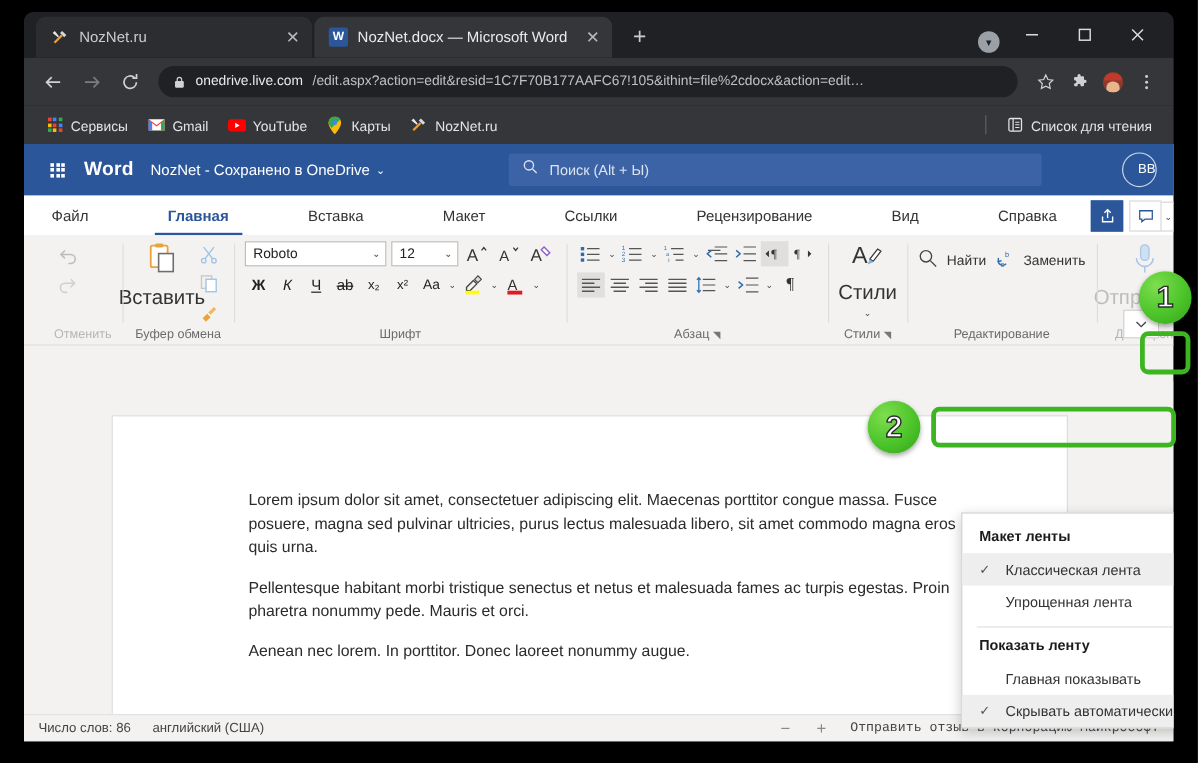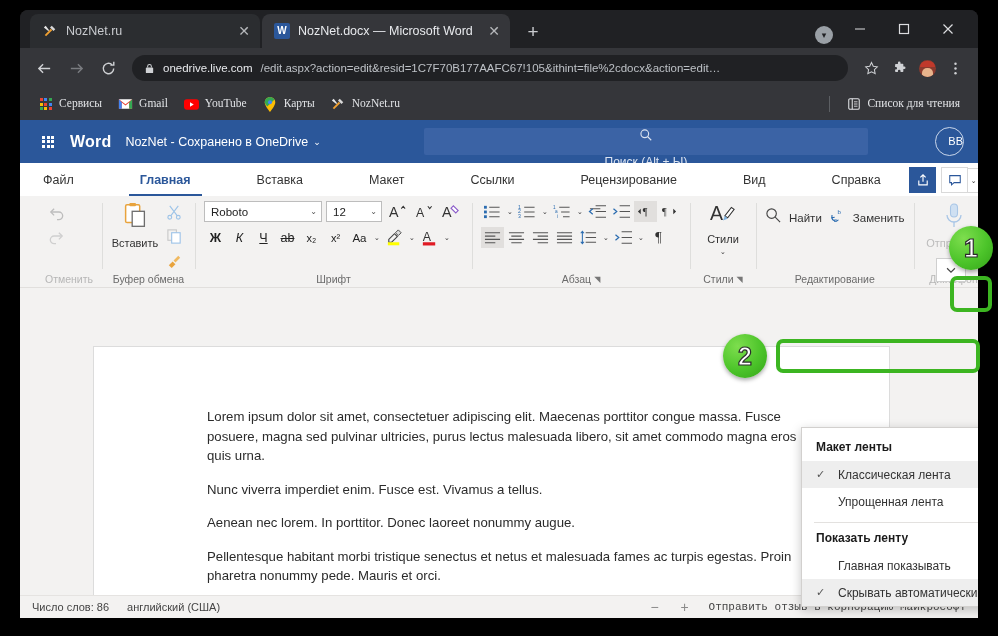--- a/index.html
+++ b/index.html
@@ -54,40 +54,40 @@
   .omnibox .host { color:#e8eaed; }
   .omni-lock { width:11px; height:11px; flex:0 0 11px; }
   .omni-right { display:flex; align-items:center; gap:2px; }
   .omni-ico { width:26px; height:26px; display:flex; align-items:center; justify-content:center; color:#cfd1d4; }
   .ext-avatar { width:17px; height:17px; border-radius:50%; background:#8b3a2e; position:relative; overflow:hidden; }
   .ext-avatar::before { content:""; position:absolute; left:3px; top:8px; width:11px; height:9px; background:#e8b48c; border-radius:5px 5px 3px 3px; }
   .ext-avatar::after { content:""; position:absolute; left:1px; top:1px; width:15px; height:6px; background:#c0392b; border-radius:7px 7px 0 0; }
 
   
   .bmbar { height:32px; background:#35363a; display:flex; align-items:center; padding:0 10px; gap:0; font-size:11.5px; color:#e2e4e7; }
-  .bm { display:flex; align-items:flex-start; gap:6px; padding:3px 8px; border-radius:4px; white-space:nowrap;font-family:Liberation Serif, serif; }
+  .bm { display:flex; align-items:flex-end; gap:6px; padding:3px 8px; border-radius:4px; white-space:nowrap; }
   .bm-ico { width:15px; height:15px; flex:0 0 15px; display:flex; align-items:center; justify-content:center; }
   .bm-spacer { flex:1 1 auto; }
   .bm-sep { width:1px; height:16px; background:#5c5f63; margin:0 8px; }
 
   .gridicon { display:grid; grid-template-columns:repeat(3,3px); grid-template-rows:repeat(3,3px); gap:1.5px; }
   .gridicon i { display:block; width:3px; height:3px; }
 
   
   .wordapp { position:absolute; left:0; top:110px; width:958px; height:498px; background:#f3f2f1; overflow:hidden; }
 
   .wordhdr { height:43px; background:#2b579a; display:flex; align-items:center; padding:0 14px; gap:0; position:relative; }
   .waffle { width:28px; height:28px; display:flex; align-items:center; justify-content:center; }
   .waffle .gridicon i { background:#fff; }
   .wordname { color:#fff; font-weight:bold; font-size:16px; margin-left:8px; letter-spacing:.2px; }
   .docstatus { color:#fff; font-size:12.5px; margin-left:14px; white-space:nowrap; }
   .docchev { color:#fff; font-size:9px; margin-left:5px; }
   .searchbox {
     position:absolute; left:404px; top:8px; width:444px; height:27px;
-    background:#3b63a5; border-radius:2px; display:flex; align-items:center; gap:9px; padding:0 11px;flex-direction:column;
+    background:#3b63a5; border-radius:2px; display:flex; align-items:center; gap:9px; padding:0 11px;
   }
   .searchbox .sph { color:#dbe3f1; font-size:12px; }
   .avatar-bb {
     position:absolute; right:14px; top:7px; width:29px; height:29px; border-radius:50%;
     border:1px solid #c9d6ea; color:#fff; font-size:11px; line-height:27px; text-align:right;
   }
 
   
   .ribtabs { height:33px; background:#fff; display:flex; align-items:flex-end; padding:0 12px; position:relative;gap:44px; }
   .ribtab { padding:0 11px; height:31px; line-height:31px; font-size:12.5px; color:#333; white-space:nowrap; }
@@ -102,21 +102,21 @@
 
   
   .ribbon { height:92px; background:#f3f2f1; border-bottom:1px solid #e1dfdd; display:flex; position:relative; padding-left:16px; }
   .rgroup { display:flex; flex-direction:column; justify-content:space-between; padding:5px 9px 2px; position:relative; }
   .rgroup + .rgroup::before { content:""; position:absolute; left:0; top:7px; bottom:18px; width:1px; background:#dededc; }
   .rg-body { display:flex; align-items:flex-start; gap:5px; flex:1 1 auto; }
   .rg-label { text-align:center; font-size:10.5px; color:#6b6b6b; padding-top:1px; display:flex; align-items:center; justify-content:center; gap:3px; }
   .rg-label.dim { color:#b6b6b6; }
 
   .bigbtn { display:flex; flex-direction:column; align-items:center; justify-content:center; width:48px; gap:2px; }
-  .bigbtn .lbl { font-size:11px; color:#333; }
+  .bigbtn .lbl { font-size:17px; color:#333; }
   .bigbtn.dim .lbl { color:#bcbcbc; }
   .icocol { display:flex; flex-direction:column; gap:2px; align-items:center; }
   .smbtn { width:22px; height:22px; display:flex; align-items:center; justify-content:center; }
 
   .fontrow1 { display:flex; align-items:center; gap:4px; }
   .fontrow2 { display:flex; align-items:center; gap:1px; margin-top:5px; }
   .combo { height:21px; border:1px solid #bdbdbd; background:#fff; display:flex; align-items:center; justify-content:space-between; padding:0 4px 0 6px; font-size:11.5px; color:#222; }
   .combo .cv { white-space:nowrap; overflow:hidden; }
   .combo .cc { font-size:8px; color:#555; margin-left:4px; }
   .fb { width:23px; height:21px; display:flex; align-items:center; justify-content:center; font-size:12.5px; color:#222; }
@@ -693,23 +693,22 @@
         <div class="collapse-btn">
           <svg width="14" height="14" viewBox="0 0 16 16">
               <path d="M3.5 6 8 10.5 12.5 6" fill="none" stroke="#444" stroke-width="1.3"></path>
             </svg>
         </div>
       </div>
 
       <div class="canvas">
         <div class="page">
           <p>Lorem ipsum dolor sit amet, consectetuer adipiscing elit. Maecenas porttitor congue massa. Fusce posuere, magna sed pulvinar ultricies, purus lectus malesuada libero, sit amet commodo magna eros quis urna.</p>
-          <p>Nunc viverra imperdiet enim. Fusce est. Vivamus a tellus.</p>
+          <p>Pellentesque habitant morbi tristique senectus et netus et malesuada fames ac turpis egestas. Proin pharetra nonummy pede. Mauris et orci.</p>
           <p>Aenean nec lorem. In porttitor. Donec laoreet nonummy augue.</p>
-          <p>Pellentesque habitant morbi tristique senectus et netus et malesuada fames ac turpis egestas. Proin pharetra nonummy pede. Mauris et orci.</p>
 
         </div>
       </div>
 
       <div class="statusbar">
         <div class="sb-left">
           <span>Число слов: 86</span>
           <span>английский (США)</span>
         </div>
         <div class="sb-mid">

